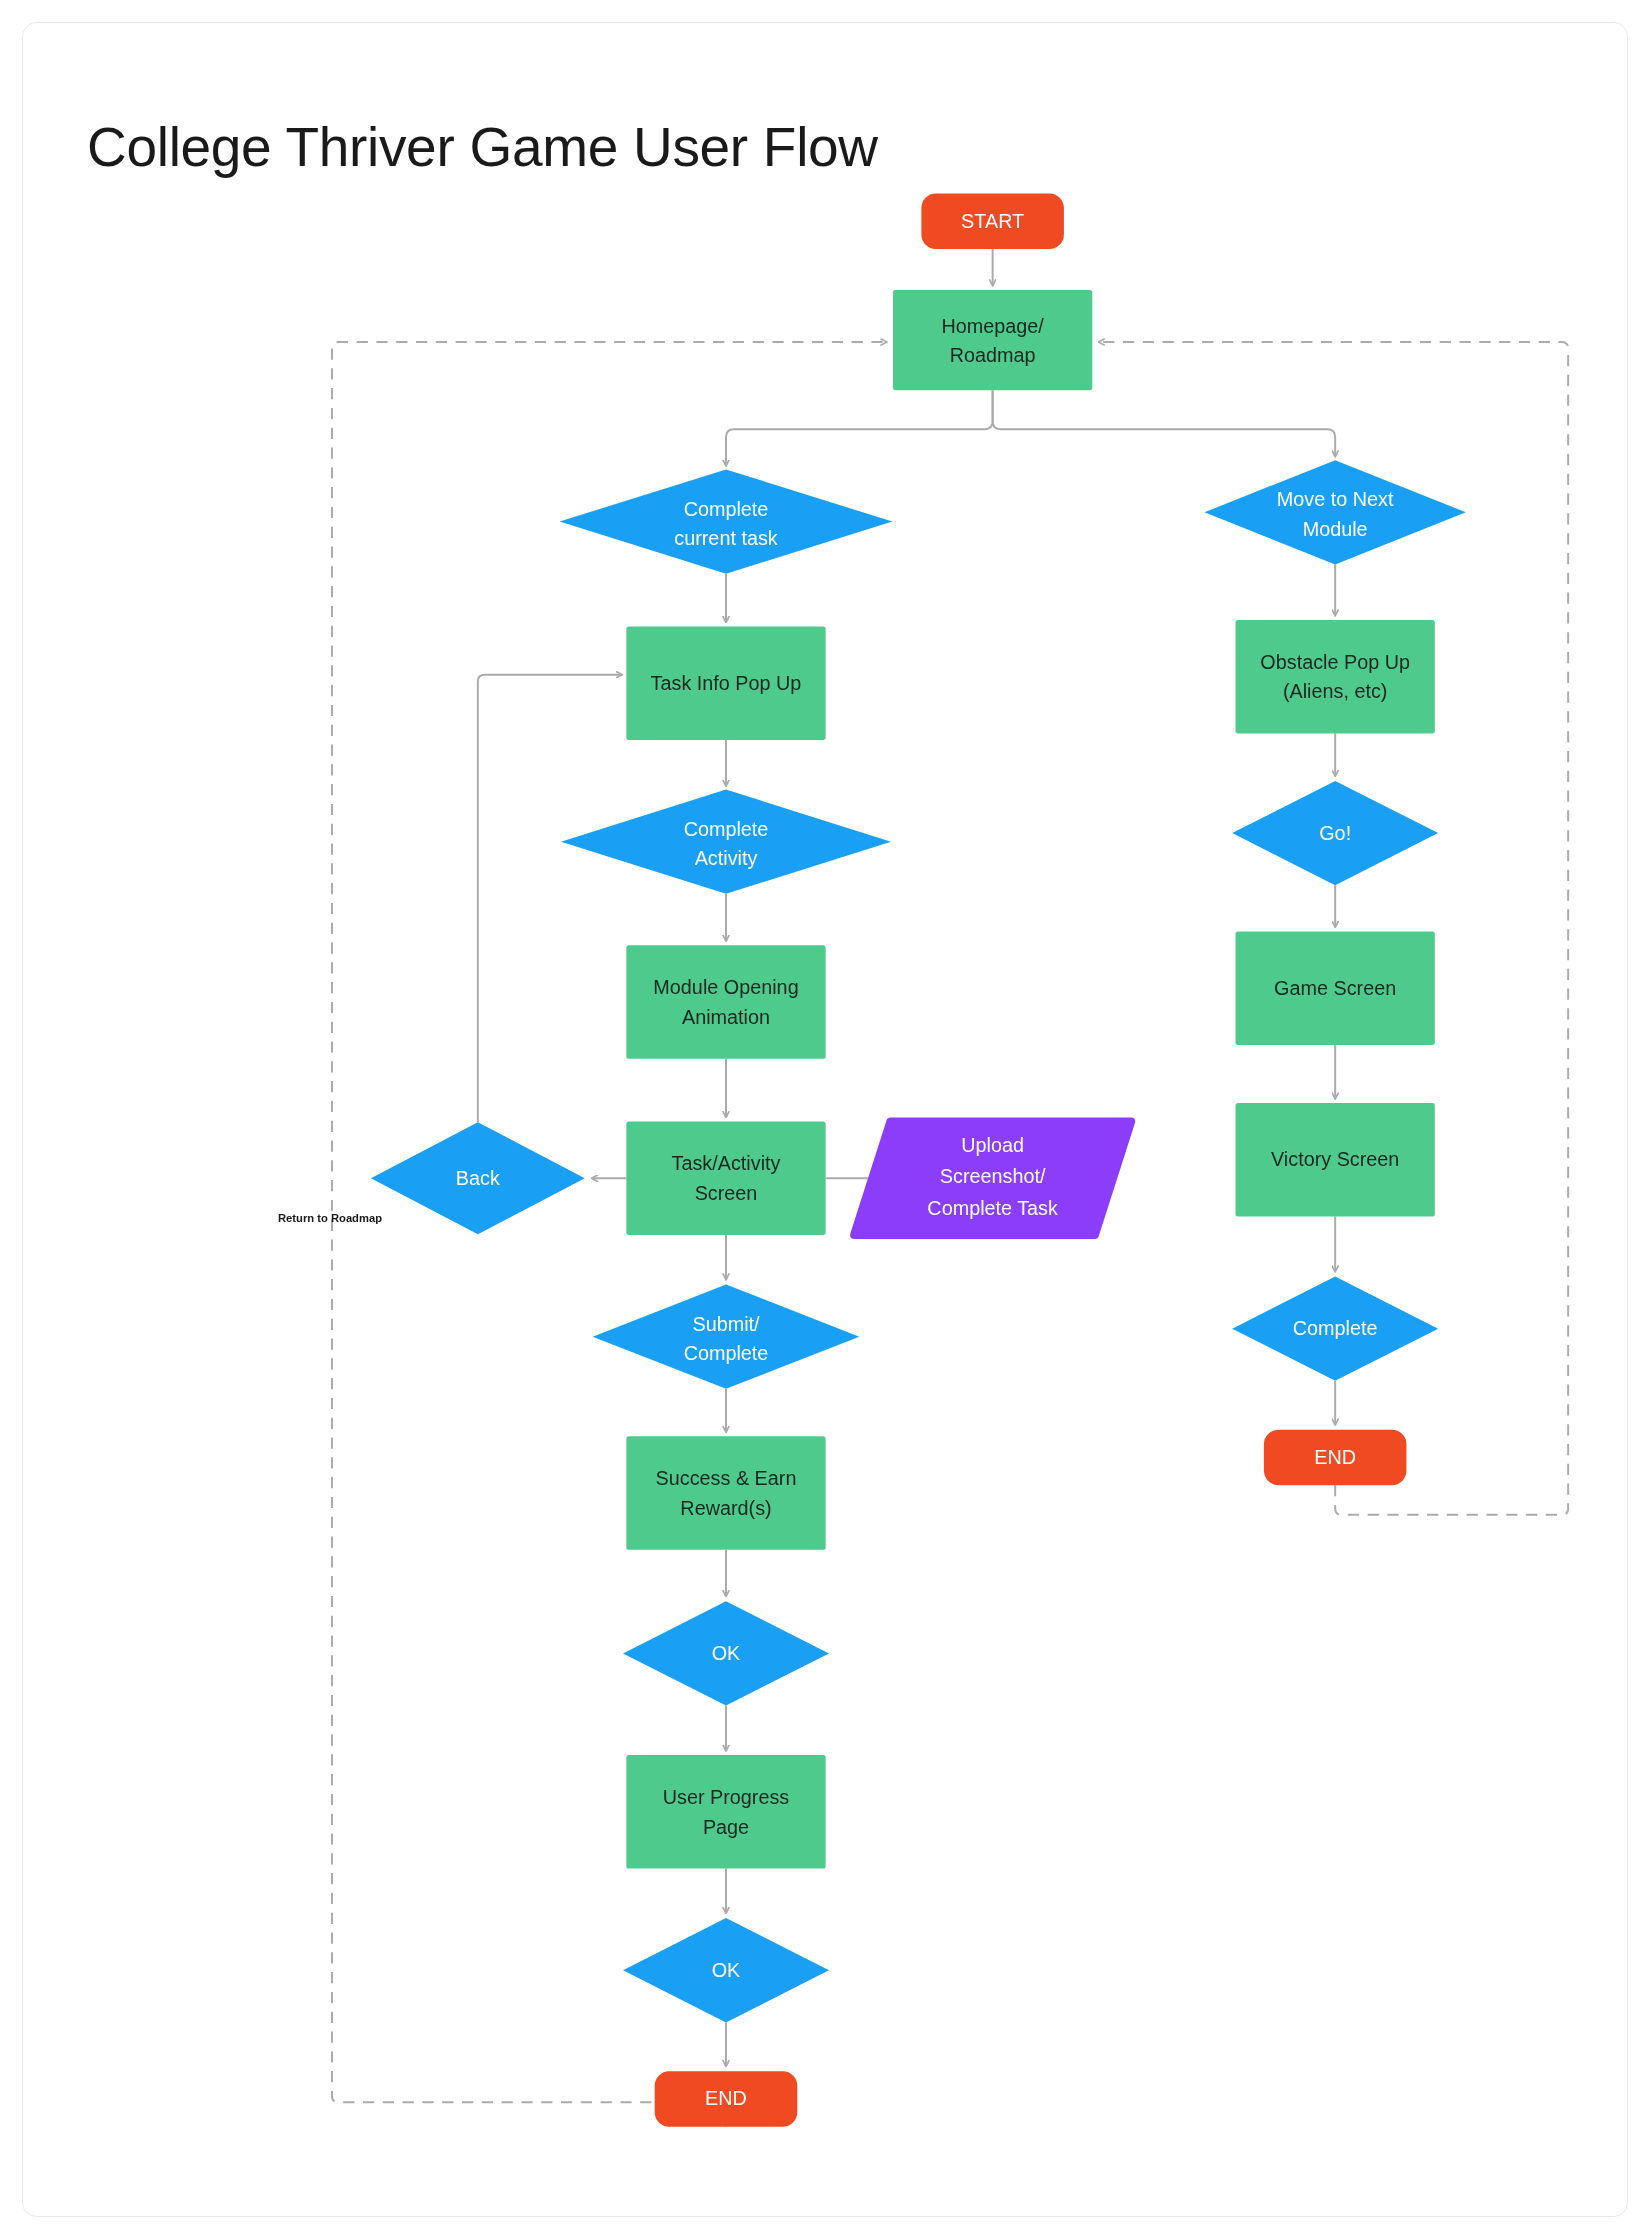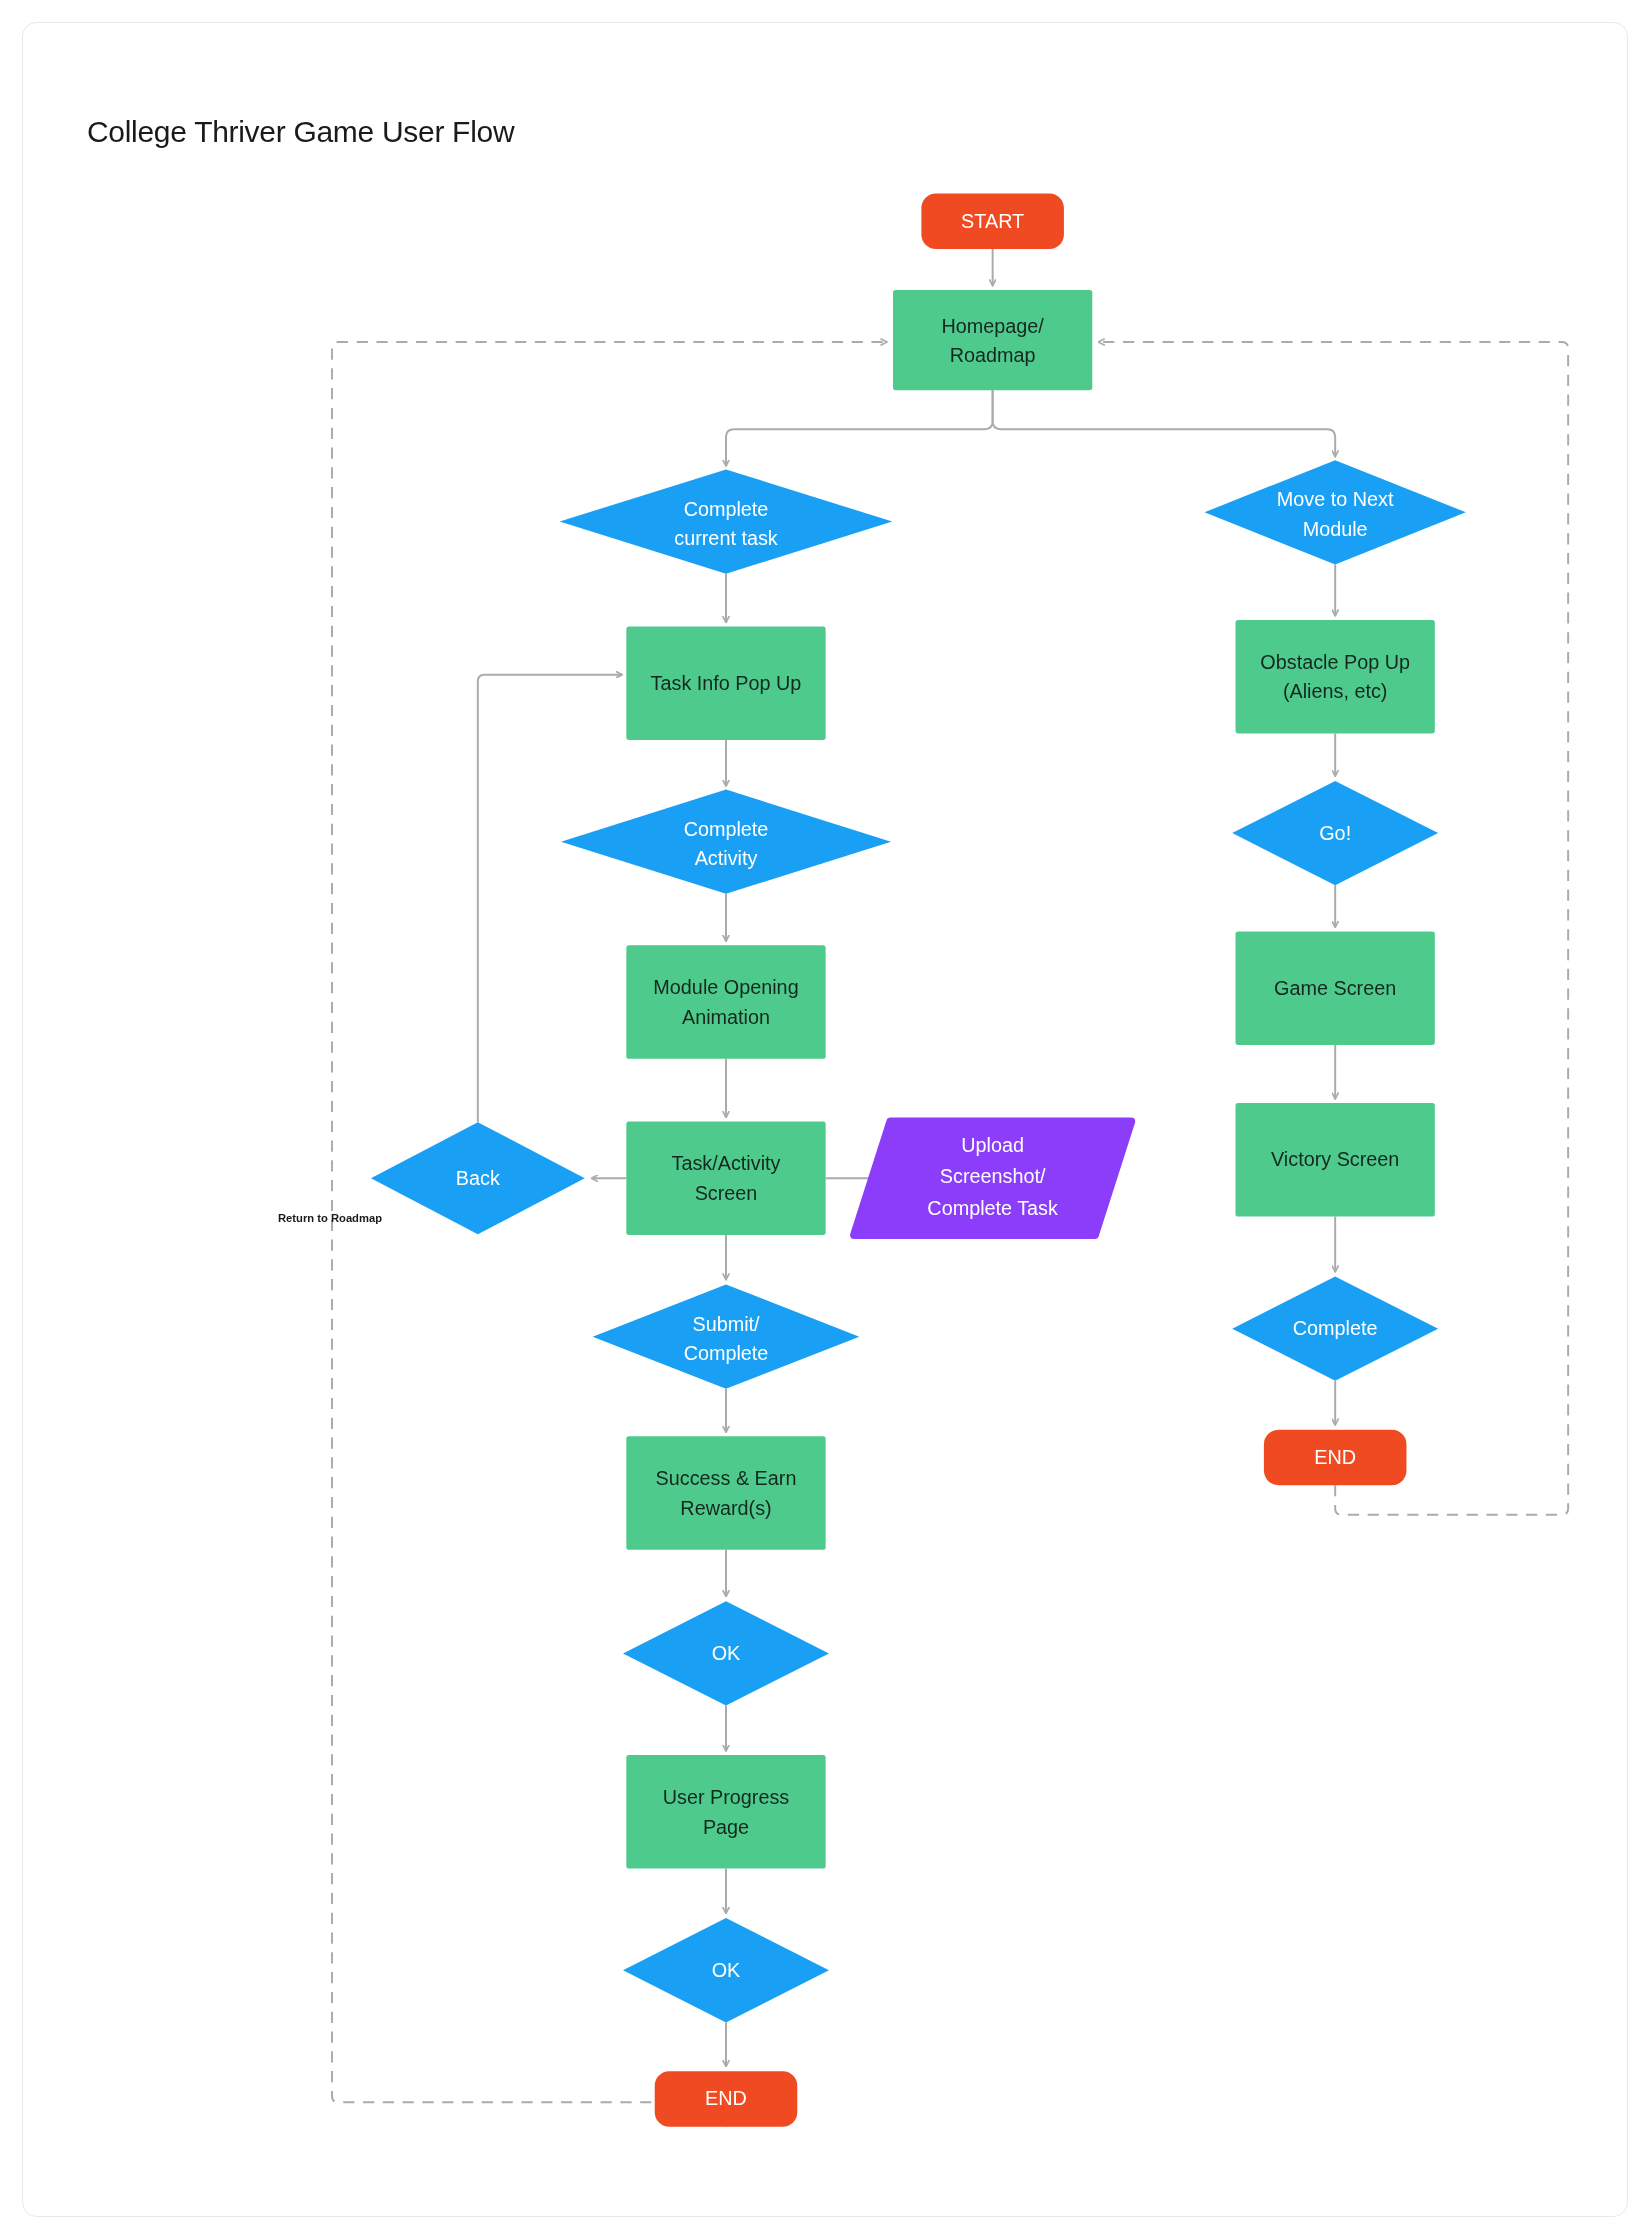--- a/index.html
+++ b/index.html
@@ -23,21 +23,21 @@
     width: 1606px;
     height: 2195px;
     background: #ffffff;
     border: 1.3px solid #e9e9e9;
     border-radius: 14.5px;
   }
   #title {
     position: absolute;
     left: 87px;
     top: 115px;
-    font-size: 30px;
+    font-size: 55px;
     font-weight: 400;
     color: #1a1a1a;
     letter-spacing: -0.3px;
     white-space: nowrap;
   }
   #canvas {
     position: absolute;
     left: 0;
     top: 0;
     width: 1650px;

